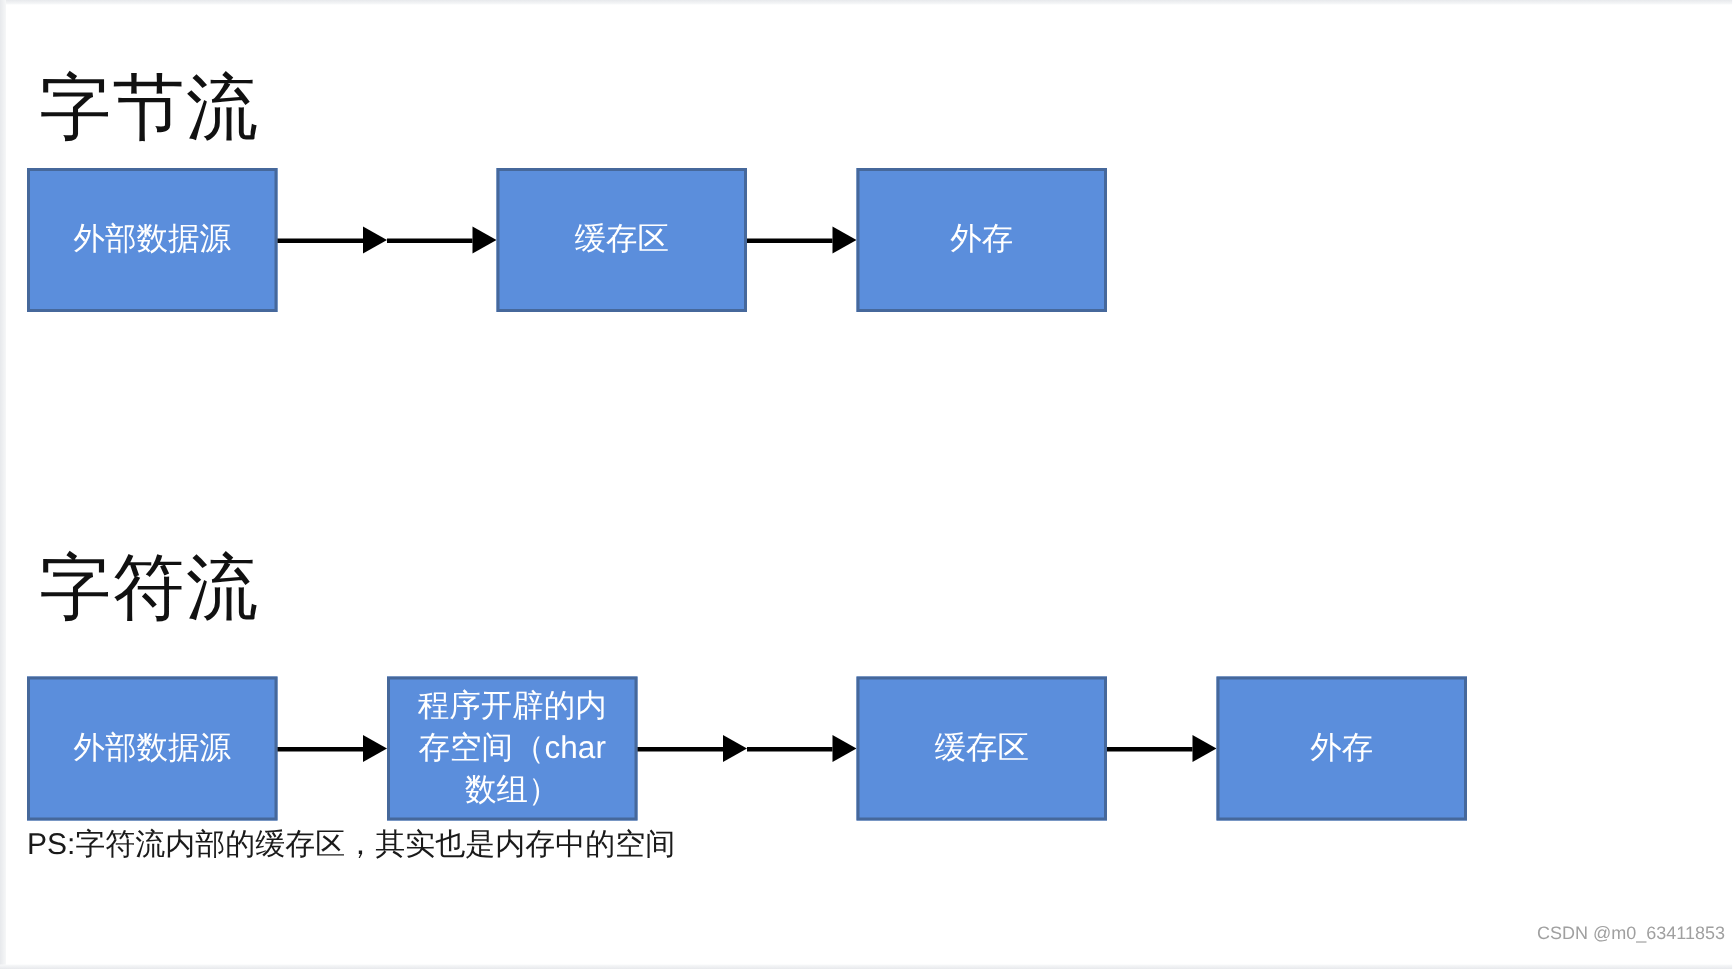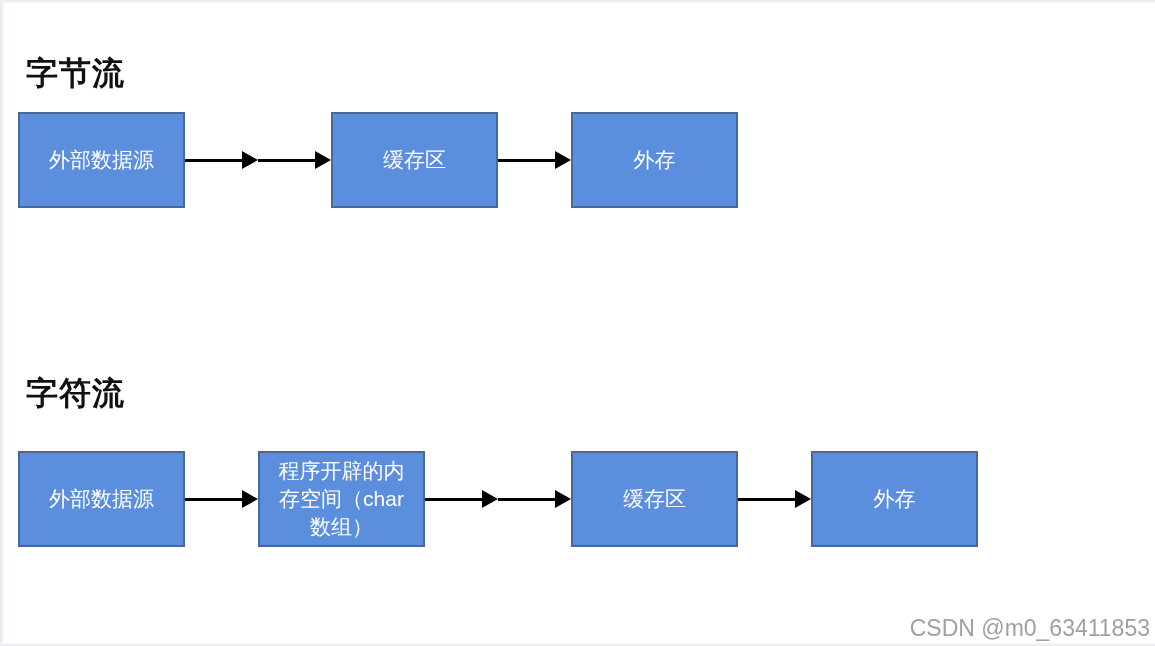--- a/index.html
+++ b/index.html
@@ -28,23 +28,23 @@
     position: absolute; left: 0; bottom: 0; right: 0; height: 3px;
     background: linear-gradient(to top, #e7e9ec, #f8f9fa);
   }
 
   .flow { position: absolute; left: 18px; }
   .flow-byte { top: 48px; }
   .flow-char { top: 320px; margin-top: 48px; }
 
   .flow-title {
     margin: 0 0 0 8px;
-    font-size: 32px;
+    font-size: 48px;
     line-height: 50px;
-    font-weight: 700;
+    font-weight: 400;
     color: var(--title-text, #111111);
     letter-spacing: 1px;
     white-space: nowrap;
   }
   .flow-byte .flow-row { margin-top: 14px; }
   .flow-char .flow-row { margin-top: 33px; }
 
   .flow-row {
     display: flex;
     align-items: center;
@@ -90,21 +90,21 @@
     top: 549px;
     margin: 0;
     font-size: 20px;
     color: var(--note-text, #1a1a1a);
     white-space: nowrap;
   }
   .watermark {
     position: absolute;
     right: 5px;
     top: 615px;
-    font-size: 23px;
+    font-size: 12px;
     color: var(--watermark-text, #a0a0a0);
     white-space: nowrap;
   }
 </style>
 </head>
 <body>
 
 <div class="canvas">
   <div class="edge-top"></div>
   <div class="edge-left"></div>
@@ -150,15 +150,16 @@
         </div>
         <div class="node">缓存区</div>
         <div class="connector">
           <span class="shaft"></span>
           <span class="head"></span>
         </div>
         <div class="node">外存</div>
       </div>
   </section>
 
+  <p class="ps-note">PS:字符流内部的缓存区，其实也是内存中的空间</p>
 
   <div class="watermark">CSDN @m0_63411853</div>
 </div>
 
 </body></html>

